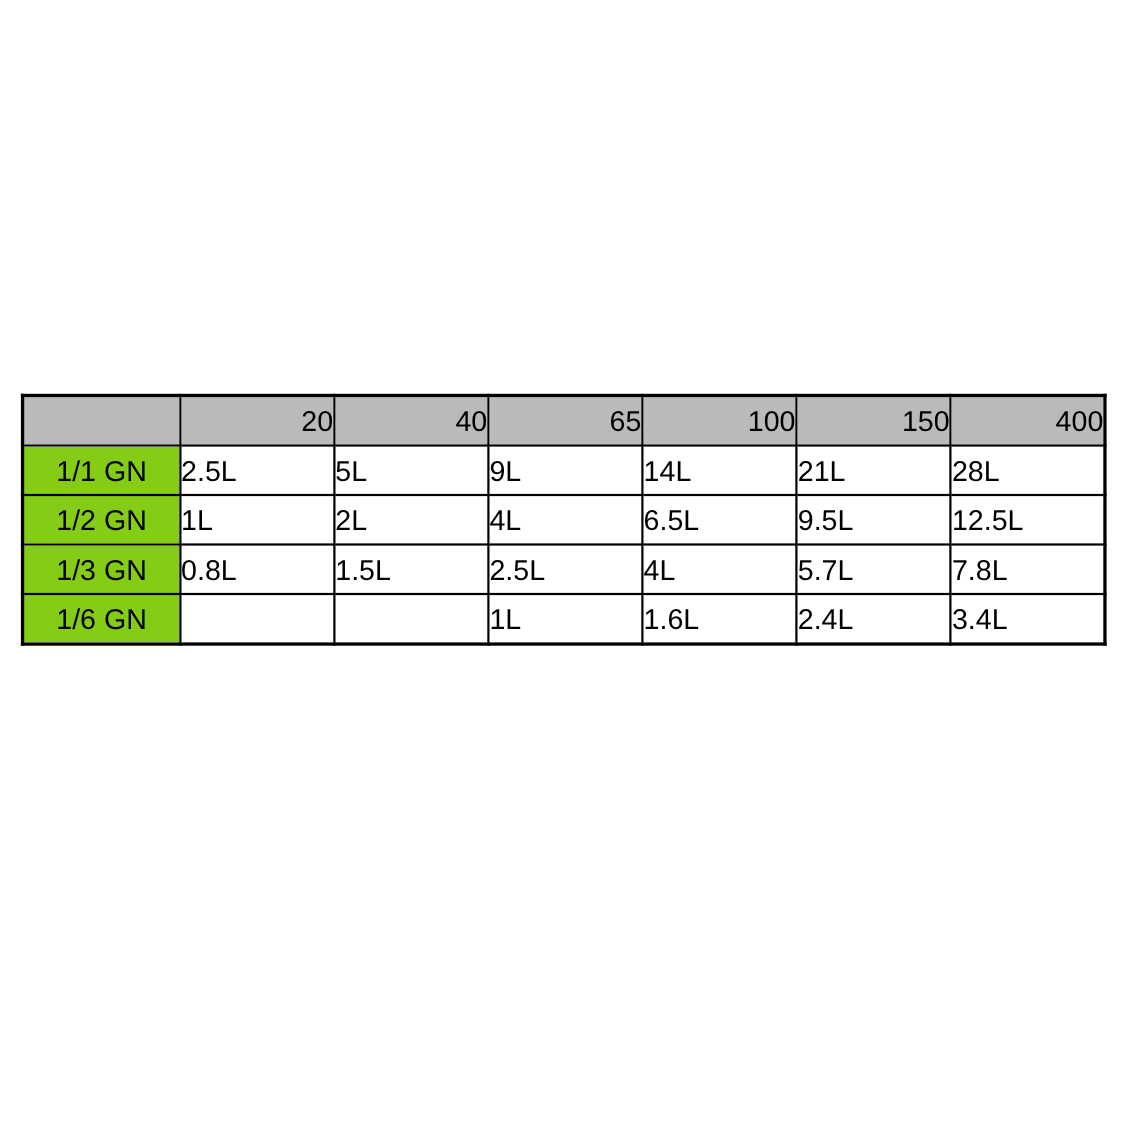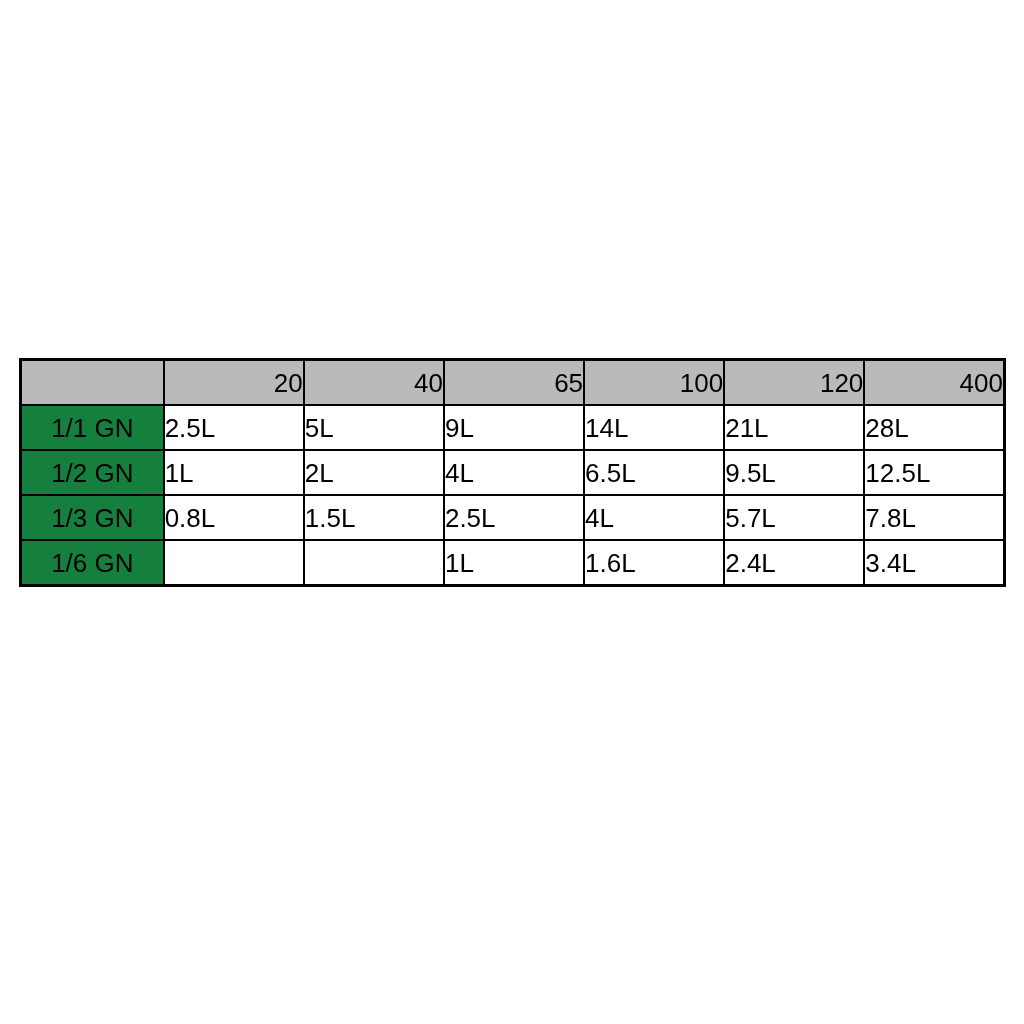--- a/index.html
+++ b/index.html
@@ -42,21 +42,21 @@
   col.data-col  { width: 140px; }
   td.hdr {
     background: #bababa;
     text-align: right;
     padding-right: 18px;
   }
   td.corner {
     background: #bababa;
   }
   td.rowlabel {
-    background: #15803d;
+    background: #84cc16;
     text-align: center;
   }
   td.val {
     background: #ffffff;
     padding-right: 18px;
   }
 </style>
 </head>
 <body>
 
@@ -71,21 +71,21 @@
       <col class="data-col">
       <col class="data-col">
     </colgroup>
     <tbody>
       <tr>
         <td class="corner"></td>
         <td class="hdr">20</td>
         <td class="hdr">40</td>
         <td class="hdr">65</td>
         <td class="hdr">100</td>
-        <td class="hdr">120</td>
+        <td class="hdr">150</td>
         <td class="hdr">400</td>
       </tr>
       <tr>
         <td class="rowlabel">1/1 GN</td>
         <td class="val">2.5L</td>
         <td class="val">5L</td>
         <td class="val">9L</td>
         <td class="val">14L</td>
         <td class="val">21L</td>
         <td class="val">28L</td>

